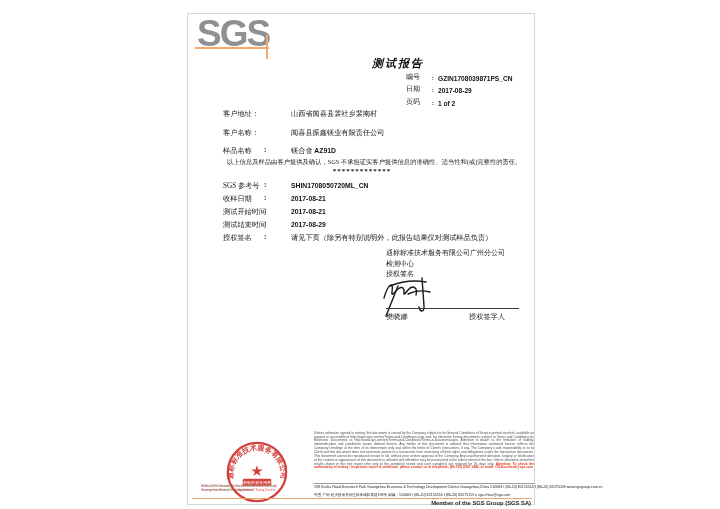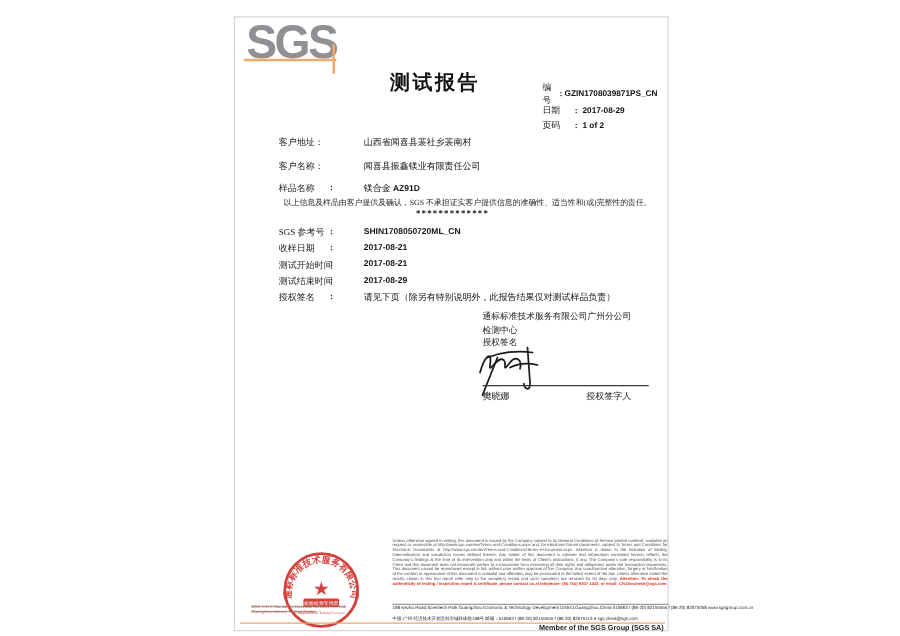--- a/index.html
+++ b/index.html
@@ -18,26 +18,26 @@
   
   .logo-text {
     left: 9px; top: -1px; font-family: "Liberation Sans", sans-serif;
     font-weight: bold; font-size: 37px; letter-spacing: -2px; color: #8f9093;
     transform: scaleY(1.02);
   }
   .logo-hline { left: 7px; top: 33px; width: 74px; height: 2px; background: #f2a86f; }
   .logo-vline { left: 78px; top: 21px; width: 2px; height: 24px; background: #f2a86f; }
 
   .doc-title {
-    left: 124px; top: 42px; width: 112px; text-align: left;
-    font-size: 16px; font-weight: bold; letter-spacing: 2px; color: #111;
+    left: 124px; top: 42px; width: 112px; text-align: right;
+    font-size: 11px; font-weight: bold; letter-spacing: 2px; color: #111; font-style: italic;
   }
 
   .meta { left: 218px; top: 55px; width: 120px; font-size: 7px; }
-  .meta-row { display: flex; height: 12.5px; align-items: center; margin-left: 28px; }
+  .meta-row { display: flex; height: 12.5px; align-items: flex-end; }
   .meta-row .lbl { width: 22px; color: #222; }
   .meta-row .sep { width: 10px; text-align: center; font-weight: bold; }
   .meta-row .val {
     font-family: "Liberation Sans", sans-serif; font-weight: bold;
     font-size: 6.6px; color: #111; padding-top: 0.5px;
   }
 
   
   .row { position: absolute; left: 0; width: 348px; height: 12px; font-size: 7.2px; }
   .row .lbl { position: absolute; left: 35px; top: 0; color: #222; }

